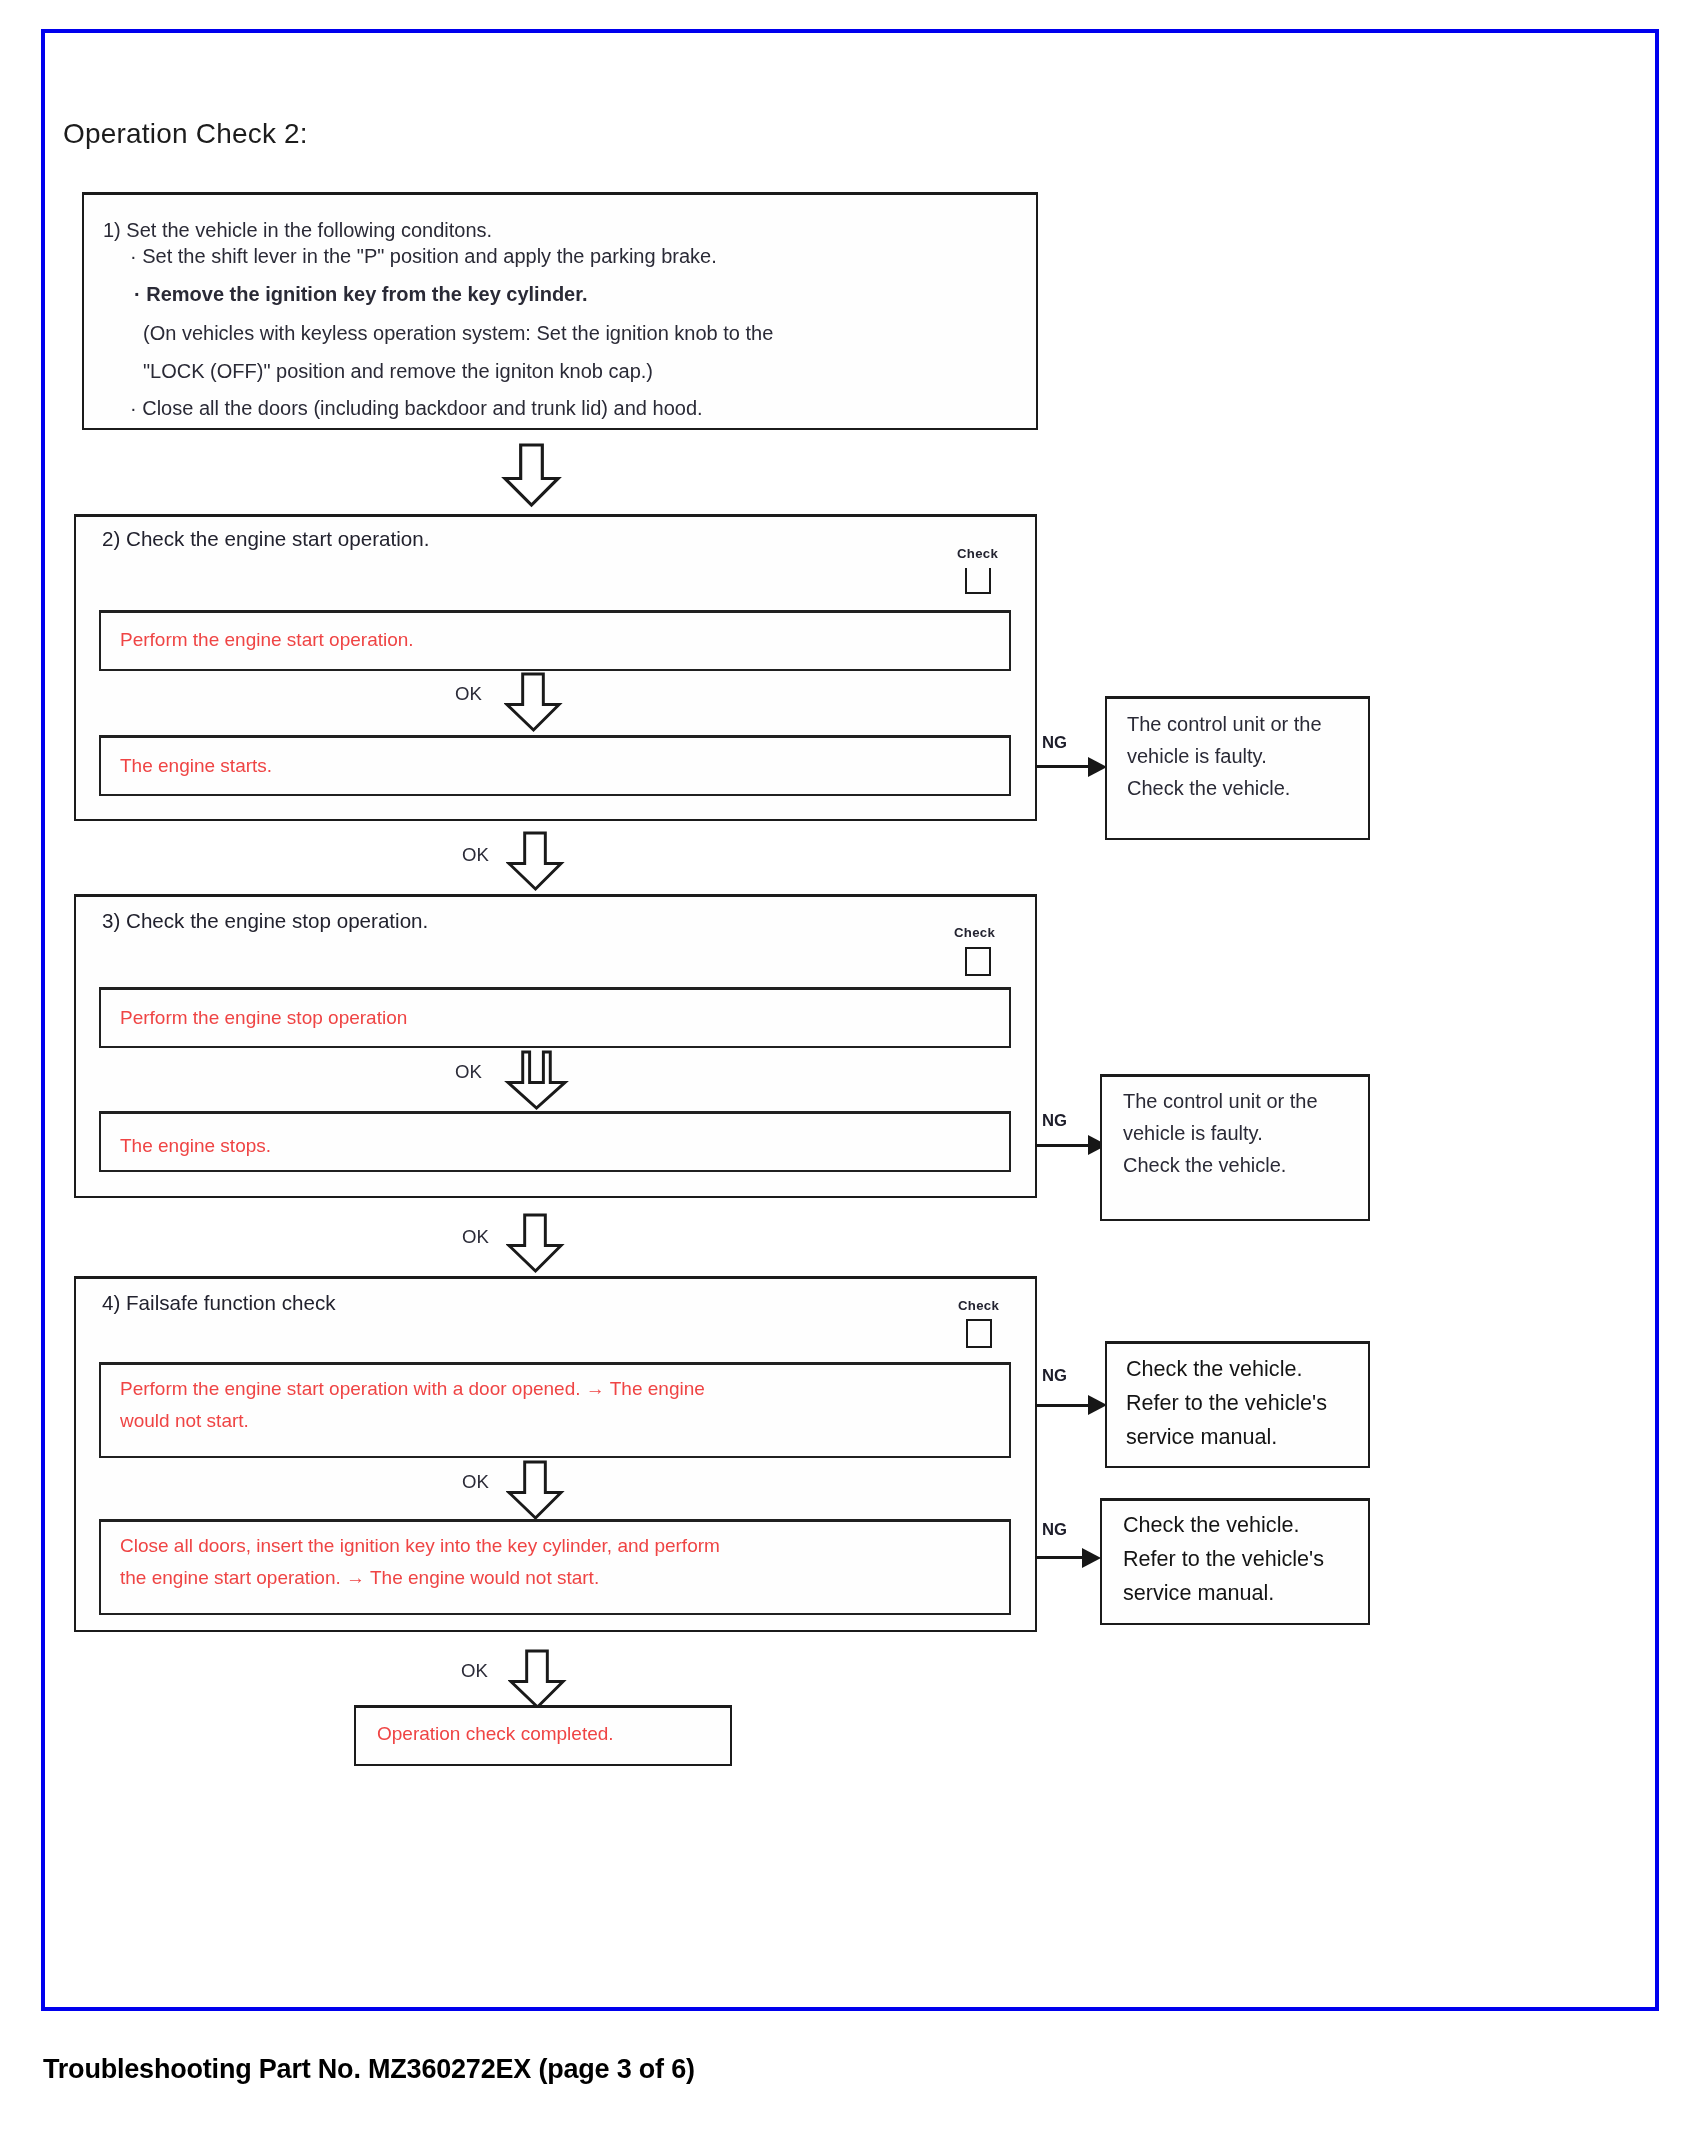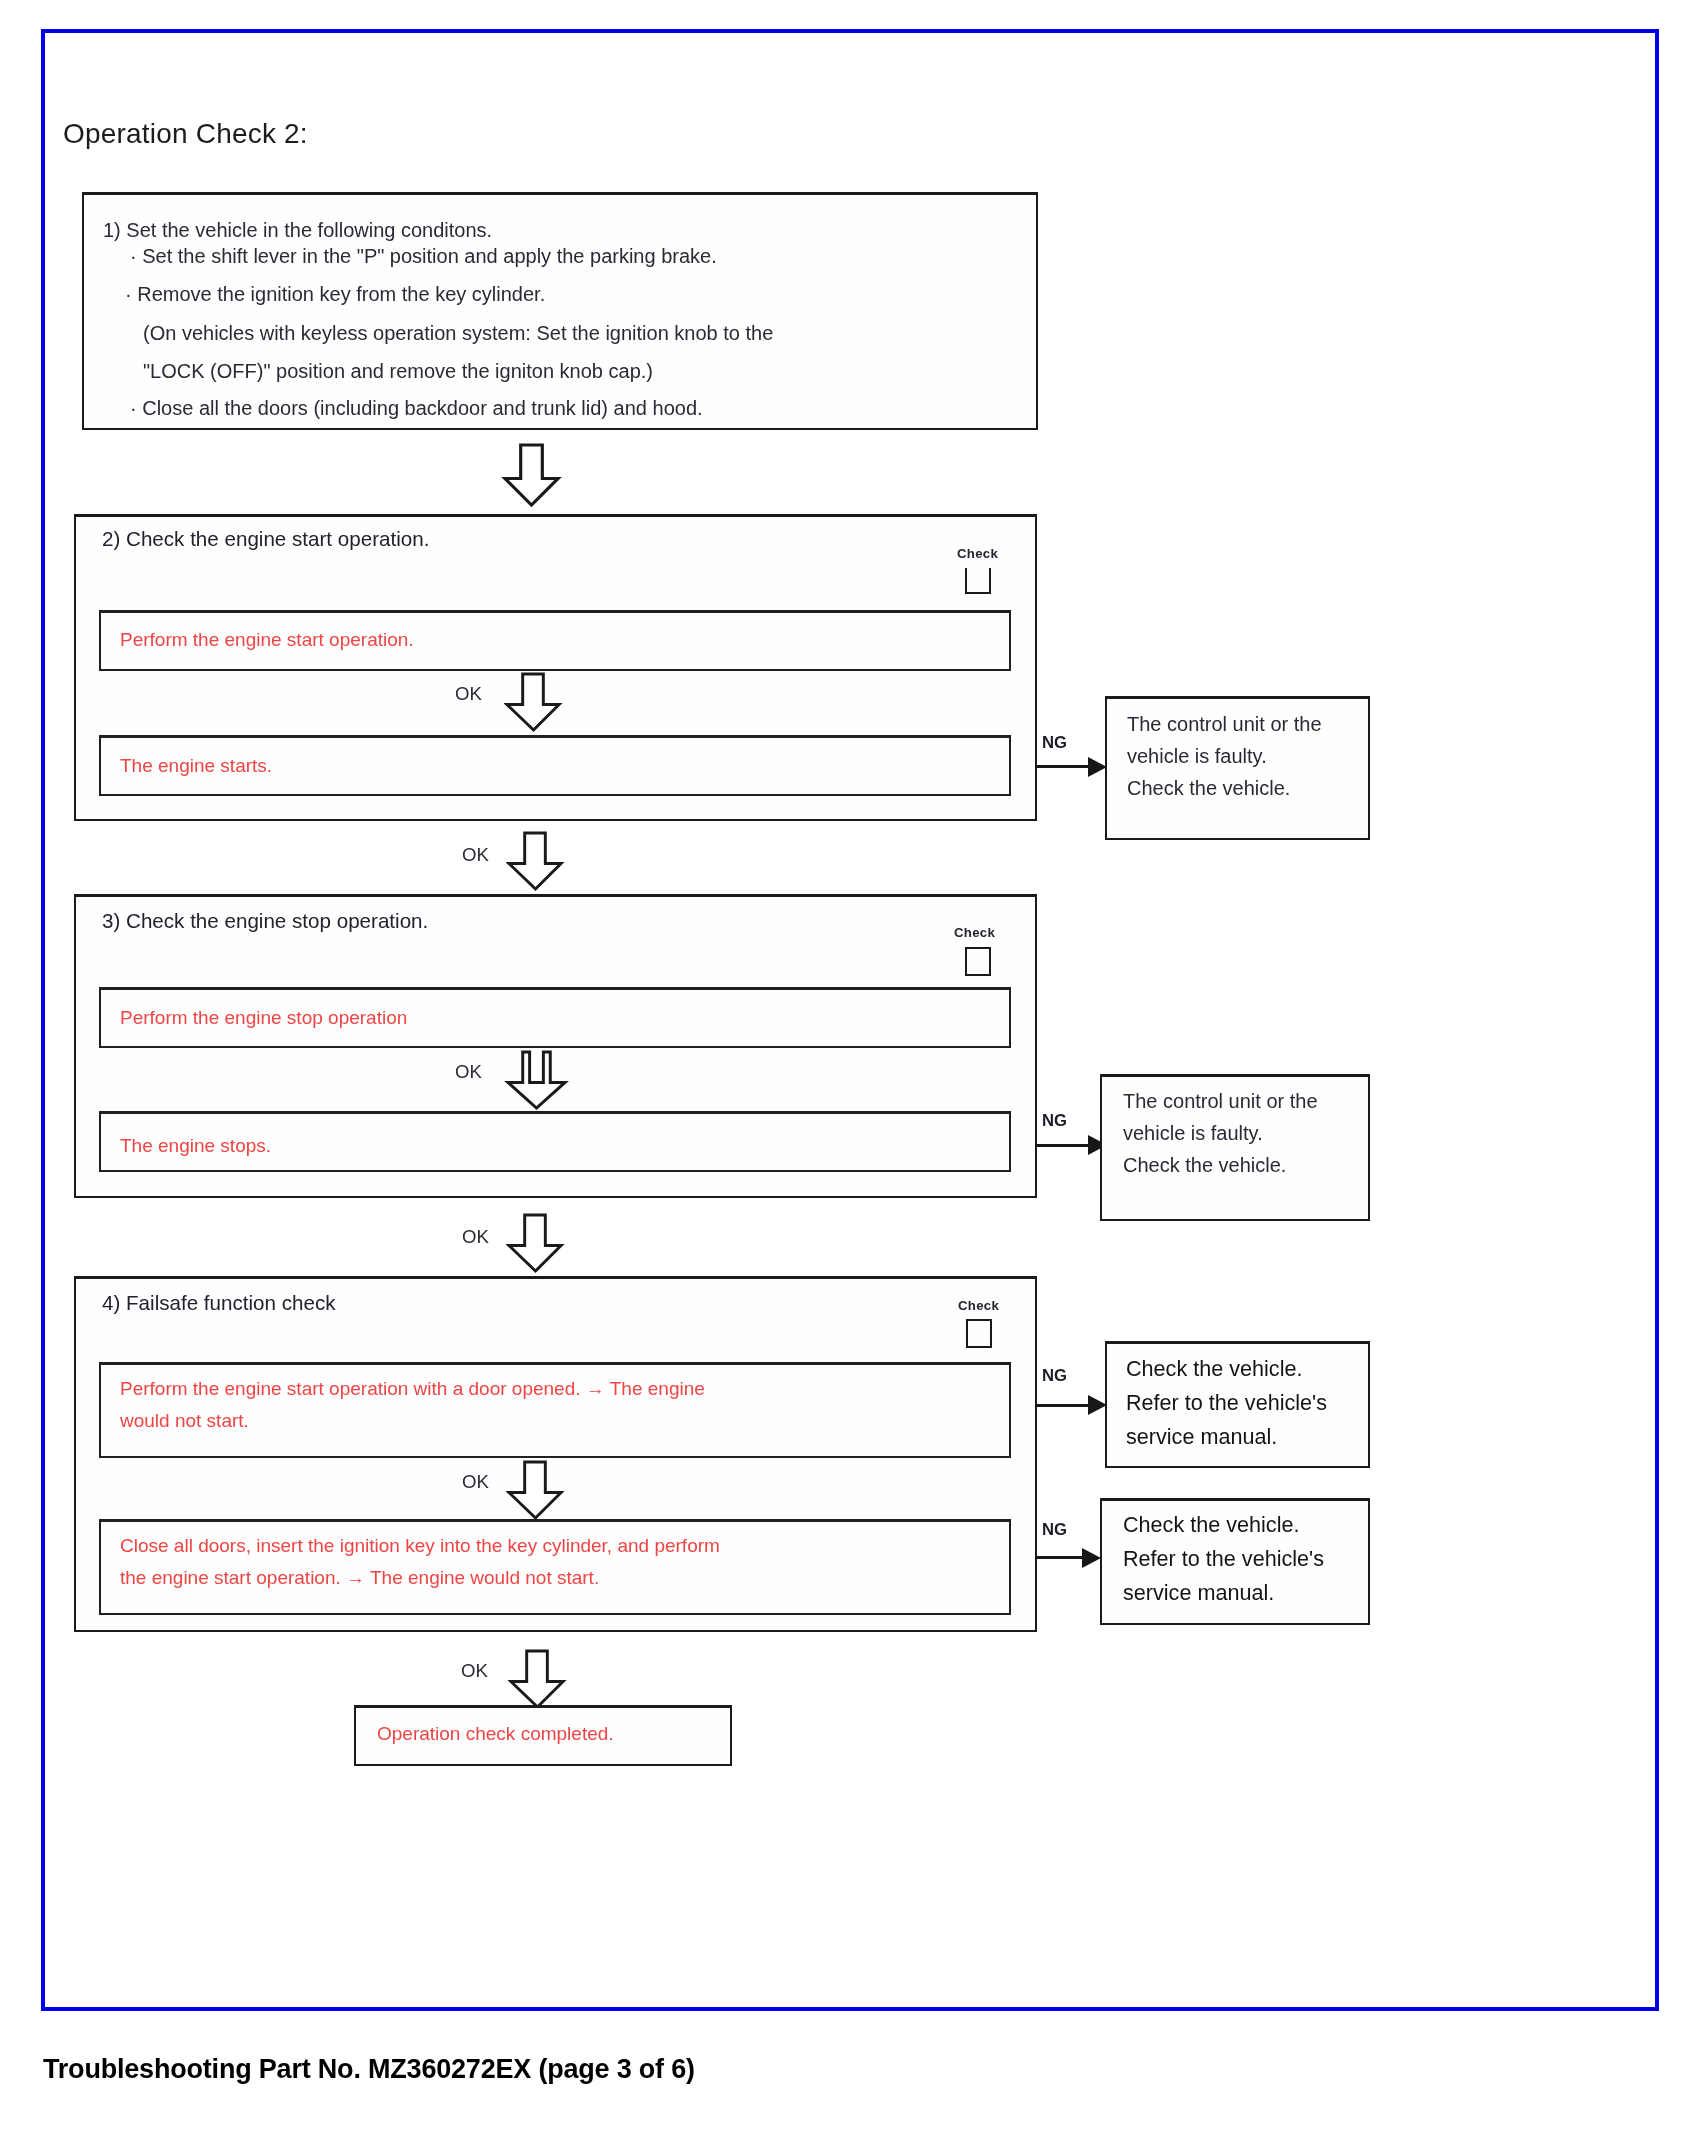--- a/index.html
+++ b/index.html
@@ -166,21 +166,21 @@
 </head>
 <body>
 
 <div id="page-frame"></div>
 
 <div id="page-title">Operation Check 2:</div>
 
 <div class="box section-box" style="left:82px; top:192px; width:956px; height:238px;"></div>
 <div class="btext" style="left:103px; top:202px; width:921px;margin-top:12px;">1) Set the vehicle in the following conditons.</div>
 <div class="btext" style="left:130px; top:240px; width:902px;">· Set the shift lever in the "P" position and apply the parking brake.</div>
-<div class="btext" style="left:125px; top:278px; width:902px;">· Remove the ignition key from the key cylinder.</div>
+<div class="btext" style="left:134px; top:278px; width:902px;font-weight:bold;">· Remove the ignition key from the key cylinder.</div>
 <div class="btext" style="left:143px; top:317px; width:902px;">(On vehicles with keyless operation system: Set the ignition knob to the</div>
 <div class="btext" style="left:143px; top:355px; width:902px;">"LOCK (OFF)" position and remove the igniton knob cap.)</div>
 <div class="btext" style="left:130px; top:392px; width:902px;">· Close all the doors (including backdoor and trunk lid) and hood.</div>
 
 <div class="down-arrow" style="left:501px; top:443px;">
   <svg width="61" height="65" viewBox="0 0 62 66">
     <polygon points="20,2 42,2 42,36 58,36 31,63 4,36 20,36" fill="#ffffff" stroke="#1a1a1a" stroke-width="3.2" stroke-linejoin="miter"></polygon>
   </svg>
 </div>
 

